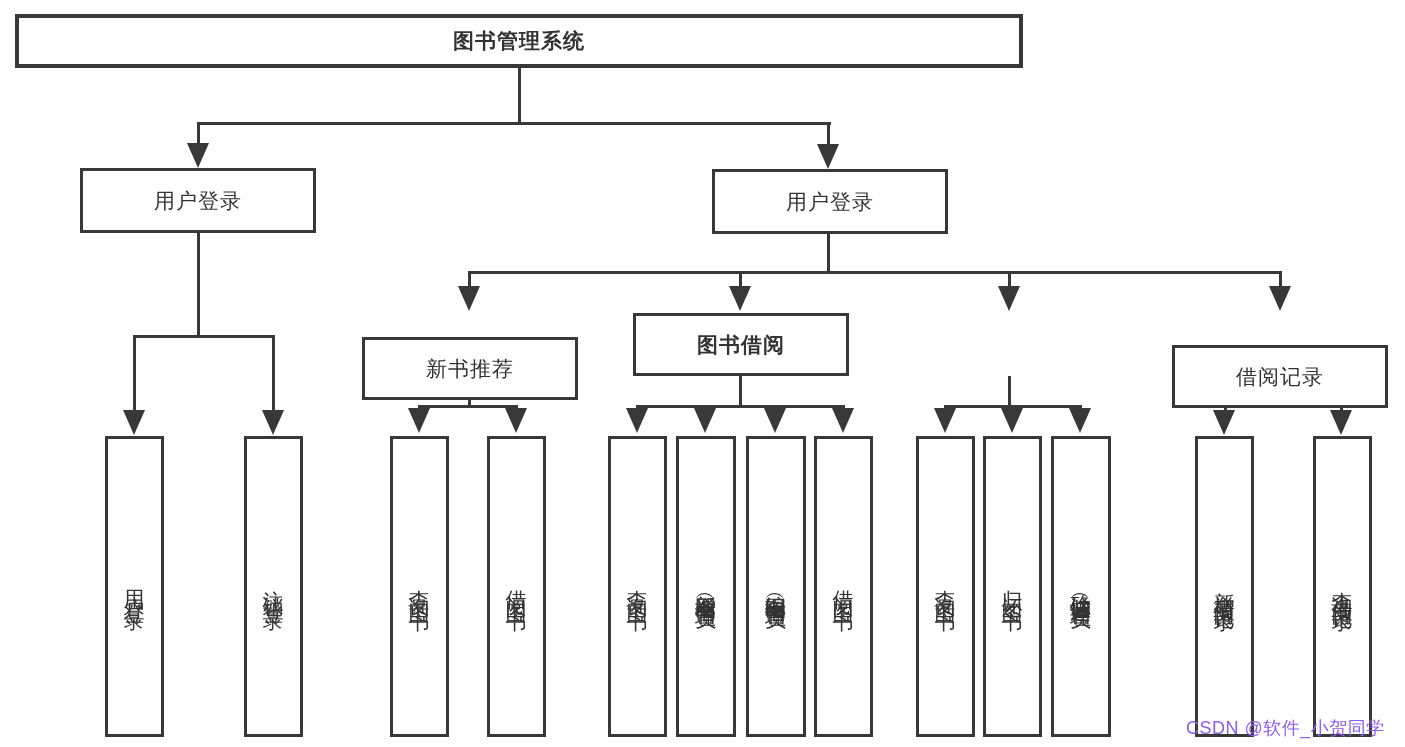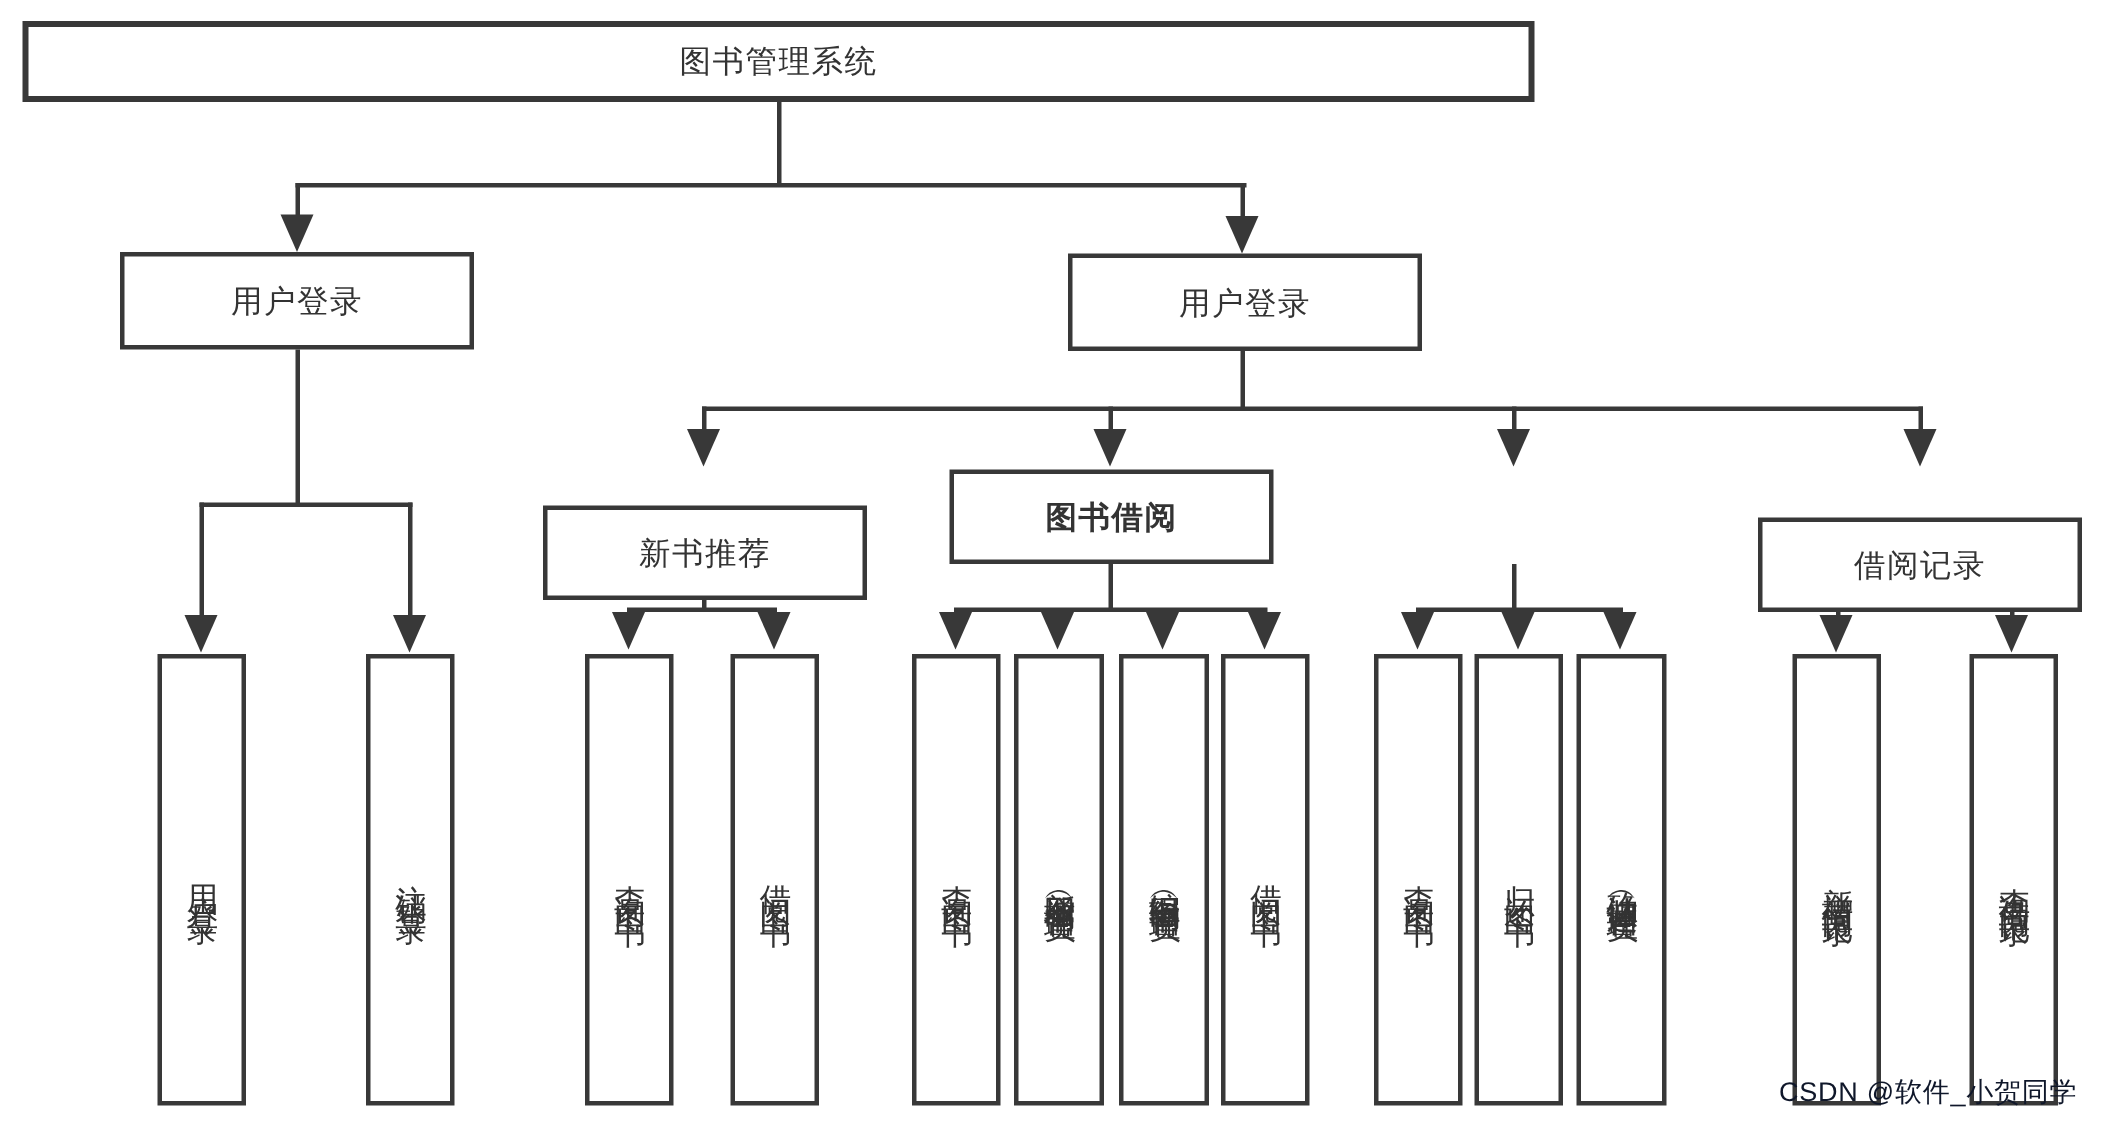--- a/index.html
+++ b/index.html
@@ -21,29 +21,29 @@
     line-height:1;
   }
   .line{position:absolute;background:#383838;z-index:1;}
   .arrow{
     position:absolute;width:0;height:0;z-index:1;
     border-left:11px solid transparent;border-right:11px solid transparent;
     border-top:25px solid #383838;
   }
   .watermark{
     position:absolute;left:1186px;top:716px;z-index:3;
-    font-size:18px;color:#0f172a;letter-spacing:0.5px;white-space:nowrap;
+    font-size:18px;color:#8b5cf6;letter-spacing:0.5px;white-space:nowrap;
   }
 </style>
 </head>
 <body>
 
 <div id="stage">
 
-  <div class="box rootbox" style="left:15px;top:14px;width:1008px;height:54px;">图书管理系统</div>
+  <div class="box rootbox" style="left:15px;top:14px;width:1008px;height:54px;font-weight:bold;">图书管理系统</div>
 
   <div class="line" style="left:518px;top:66px;width:3px;height:58px;"></div>
   <div class="line" style="left:197px;top:122px;width:634px;height:3px;"></div>
   <div class="line" style="left:197px;top:122px;width:3px;height:26px;"></div>
   <div class="arrow" style="left:187px;top:143px;"></div>
   <div class="line" style="left:827px;top:122px;width:3px;height:26px;"></div>
   <div class="arrow" style="left:817px;top:144px;"></div>
 
   <div class="box" style="left:80px;top:168px;width:236px;height:65px;">用户登录</div>
   <div class="box" style="left:712px;top:169px;width:236px;height:65px;">用户登录</div>

